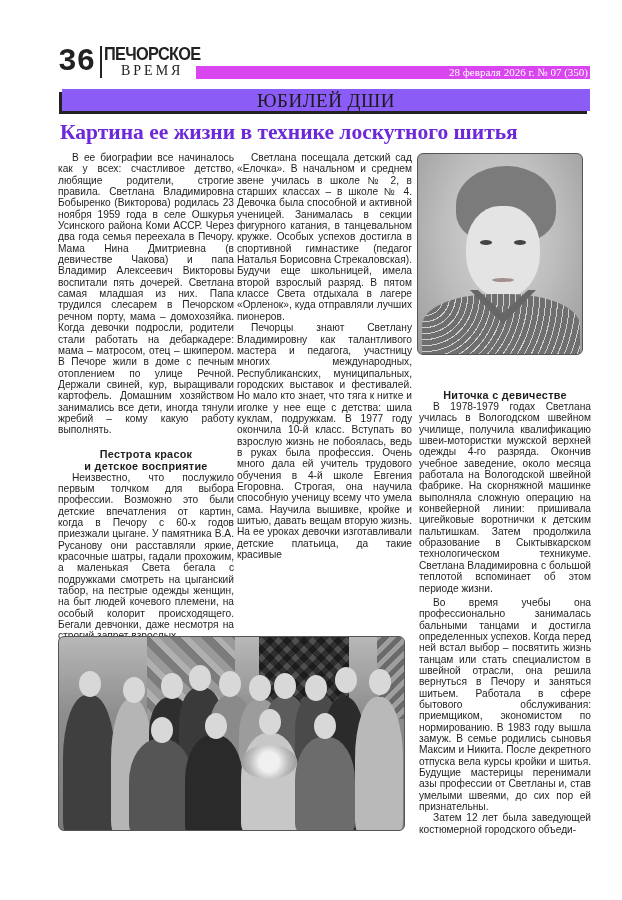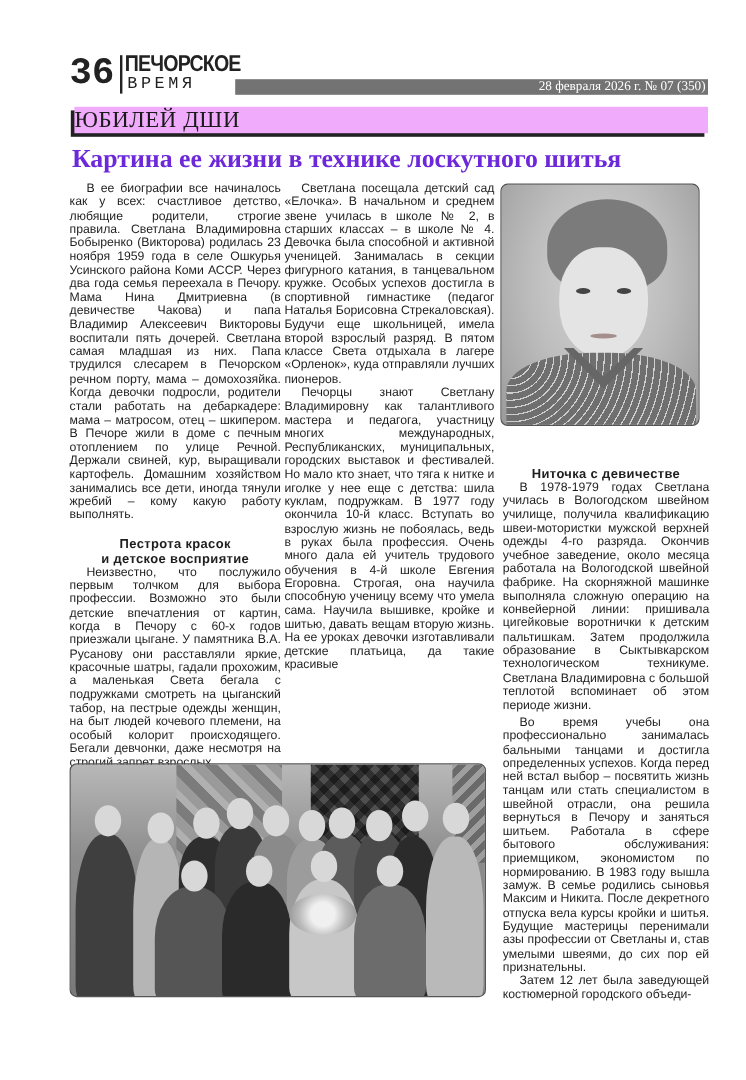--- a/index.html
+++ b/index.html
@@ -14,35 +14,35 @@
     }
     .logo { position: absolute; left: 100px; top: 44px; width: 94px; height: 36px; }
     .logo-top {
       position: absolute; left: 0; top: 0;
       font-family: "Liberation Sans", sans-serif; font-weight: bold;
       font-size: 19px; line-height: 20px; letter-spacing: -0.8px;
       transform: scaleX(0.86); transform-origin: left top; color: #222;
     }
     .logo-bar { position: absolute; left: 0; top: 2px; width: 2px; height: 32px; background: #222; }
     .logo-bottom {
-      position: absolute; left: 6px; top: 19px;
-      font-family: Liberation Mono, monospace; font-size: 14px; line-height: 15px;
+      position: absolute; left: 21px; top: 19px;
+      font-family: Liberation Serif, serif; font-size: 14px; line-height: 15px;
       letter-spacing: 3px; color: #222;
     }
     .date-bar {
       position: absolute; left: 196px; top: 66px; width: 394px; height: 13px;
-      background: #737373; color: #ffffff;
+      background: #d946ef; color: #ffffff;
       font-family: "Liberation Serif", serif; font-size: 11px; line-height: 13px;
       text-align: right; padding-right: 2px;
     }
     .rubric-bar {
       position: absolute; left: 62px; top: 89px; width: 528px; height: 22px;
-      background: #f0abfc; box-shadow: -3px 3px 0 #222;
+      background: #8b5cf6; box-shadow: -3px 3px 0 #222;
       font-family: "Liberation Serif", serif; font-size: 19px; line-height: 23px;
-      text-align: left; padding-right: 0; color: #1a1a1a; letter-spacing: 0.5px;
+      text-align: center; padding-right: 0; color: #1a1a1a; letter-spacing: 0.5px;
     }
     .headline {
       position: absolute; left: 60px; top: 118px; width: 536px;
       font-family: "Liberation Serif", serif; font-weight: bold;
       font-size: 21.5px; line-height: 28px; color: #6d28d9; white-space: nowrap;
     }
 
     
     .col {
       position: absolute; font-size: 10.2px; line-height: 11.35px;

